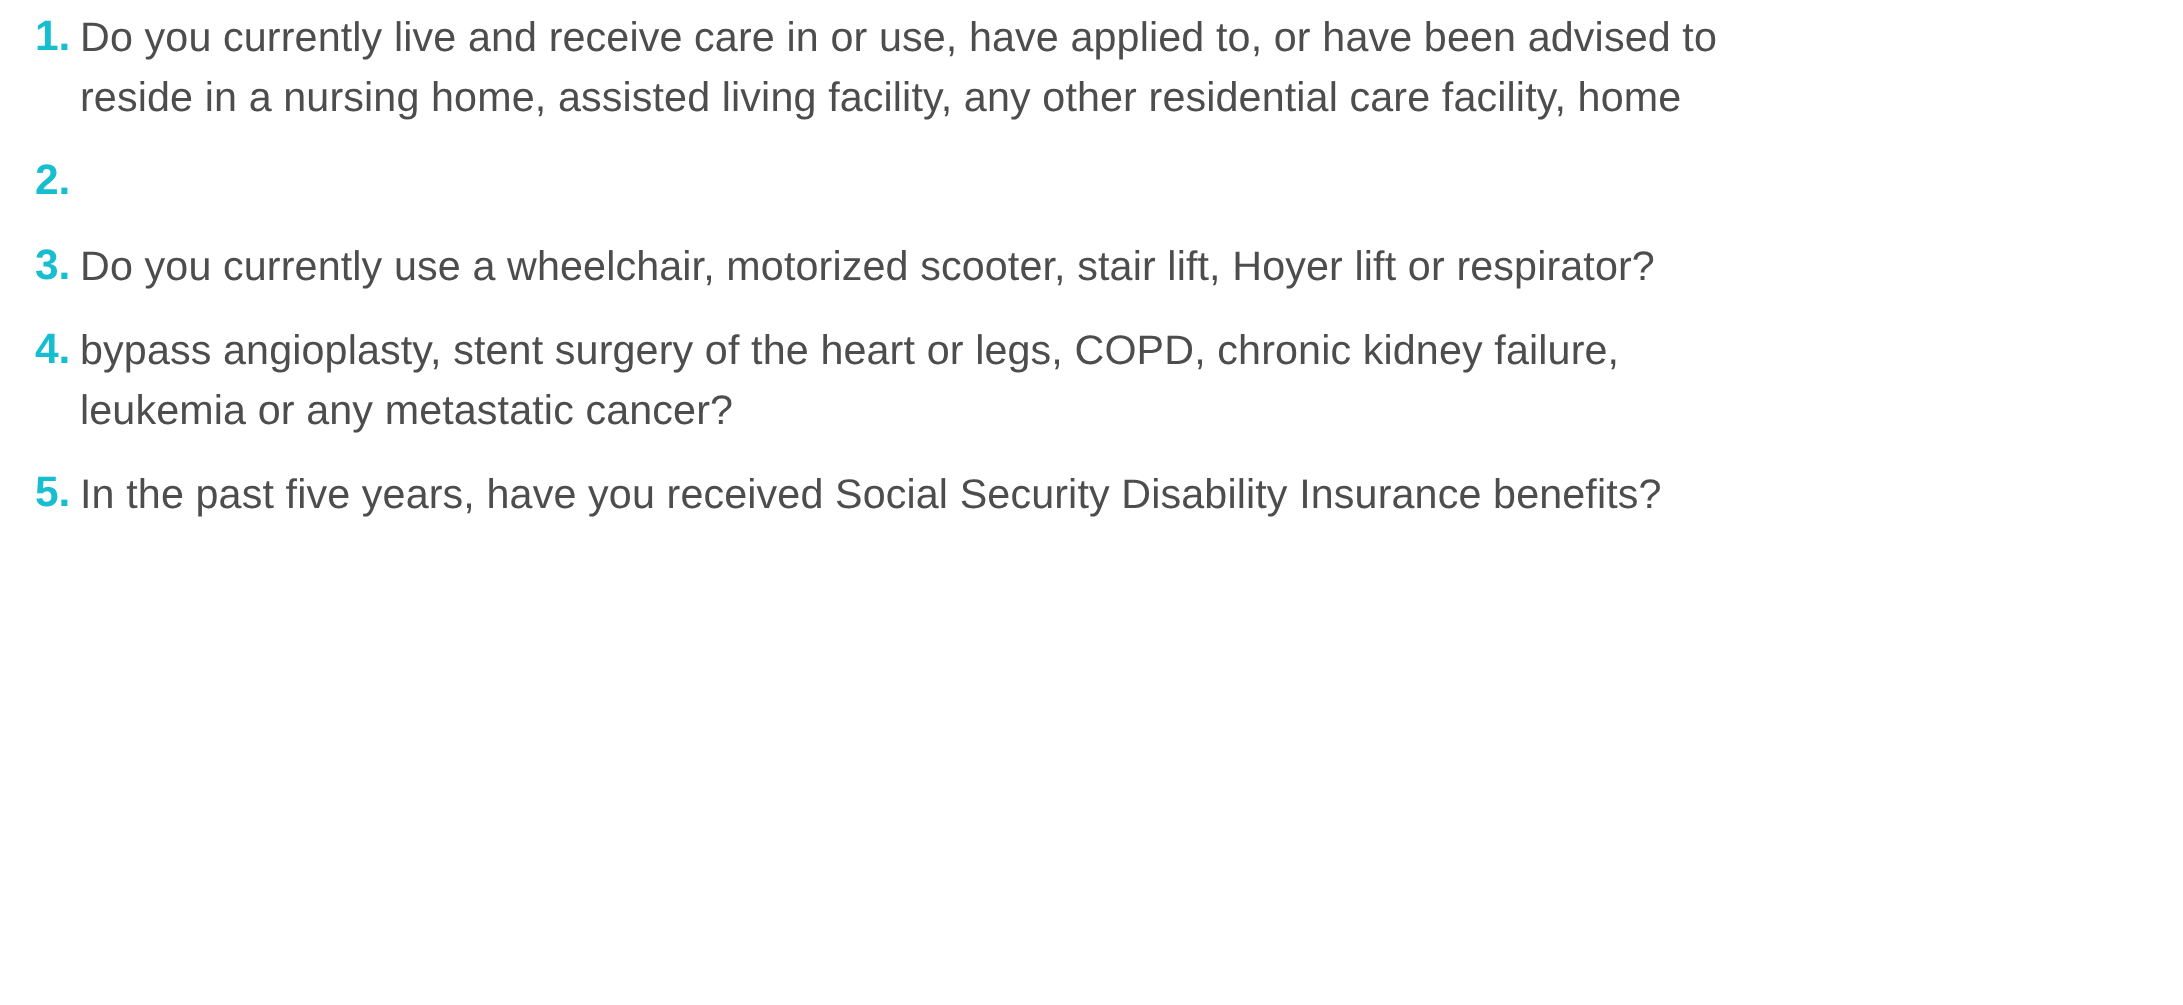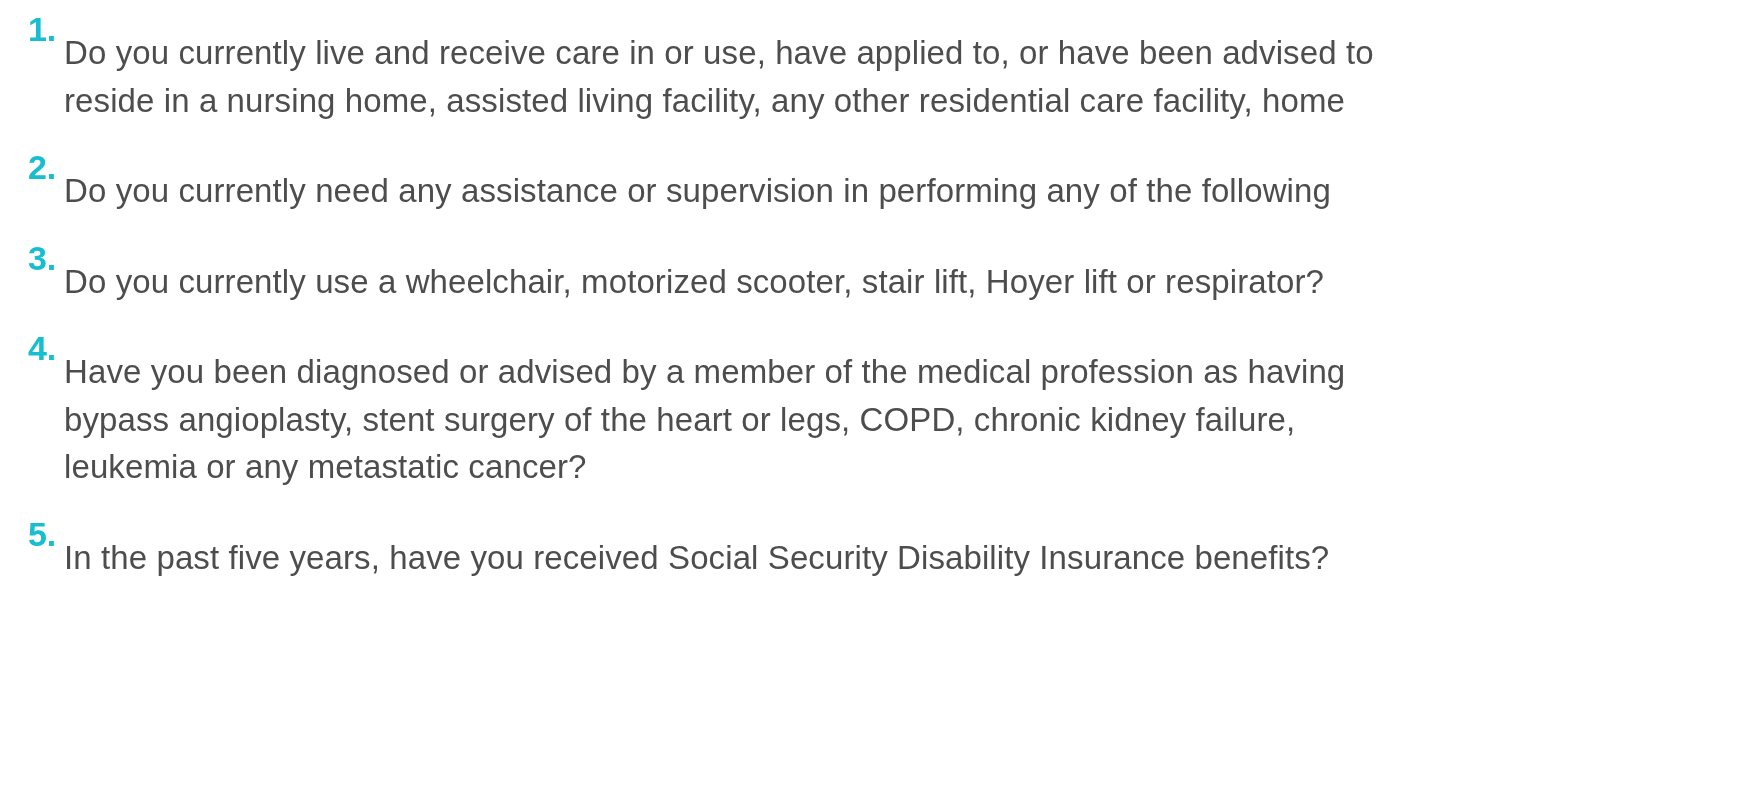--- a/index.html
+++ b/index.html
@@ -42,21 +42,20 @@
     line-height: 47.5px;
     font-weight: bold;
     color: #17BECF;
     letter-spacing: -0.2px;
     white-space: nowrap;
   }
 
   .q-body {
     flex: 1 1 auto;
     padding-right: 6px;
-    margin-top: 23px;
   }
 
   .q-line {
     font-size: 33px;
     line-height: 47.5px;
     color: #4d4d4d;
     letter-spacing: 0.1px;
     white-space: nowrap;
   }
 </style>
@@ -69,35 +68,33 @@
     <div class="q-marker">1.</div>
     <div class="q-body">
       <div class="q-line">Do you currently live and receive care in or use, have applied to, or have been advised to</div>
       <div class="q-line">reside in a nursing home, assisted living facility, any other residential care facility, home</div>
     </div>
   </div>
 
   <div class="question">
     <div class="q-marker">2.</div>
     <div class="q-body">
-      <div class="q-line">Do you currently need any assistance or supervision in performing any of the following</div>
     </div>
   </div>
 
   <div class="question">
     <div class="q-marker">3.</div>
     <div class="q-body">
       <div class="q-line">Do you currently use a wheelchair, motorized scooter, stair lift, Hoyer lift or respirator?</div>
     </div>
   </div>
 
   <div class="question">
     <div class="q-marker">4.</div>
     <div class="q-body">
-      <div class="q-line">Have you been diagnosed or advised by a member of the medical profession as having</div>
       <div class="q-line">bypass angioplasty, stent surgery of the heart or legs, COPD, chronic kidney failure,</div>
       <div class="q-line">leukemia or any metastatic cancer?</div>
     </div>
   </div>
 
   <div class="question">
     <div class="q-marker">5.</div>
     <div class="q-body">
       <div class="q-line">In the past five years, have you received Social Security Disability Insurance benefits?</div>
     </div>

